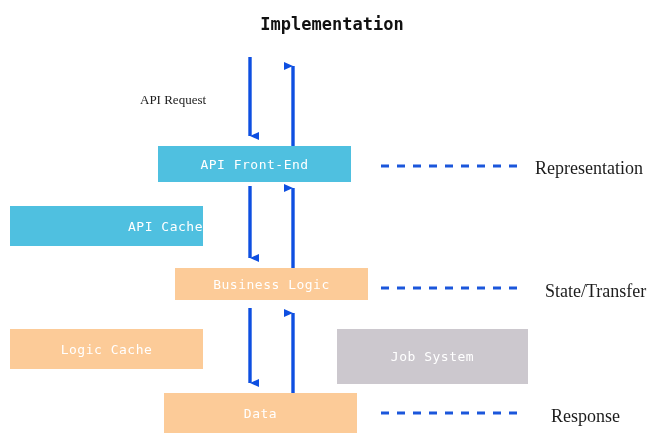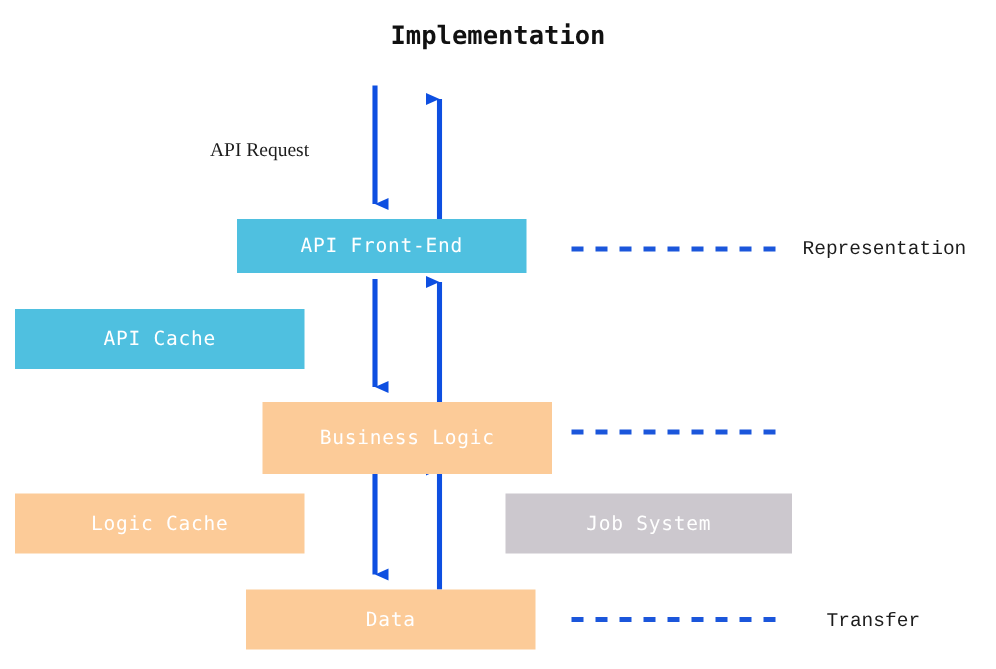--- a/index.html
+++ b/index.html
@@ -42,22 +42,22 @@
   }
   .edge-label {
     position: absolute;
     font-family: "DejaVu Sans Mono", "Liberation Mono", monospace;
     font-size: 13px;
     color: #1c1c1c;
     white-space: nowrap;
   }
   .side-label {
     position: absolute;
-    font-family: Liberation Mono, monospace;
-    font-size: 13px;
+    font-family: Liberation Serif, serif;
+    font-size: 18px;
     color: #1c1c1c;
     white-space: nowrap;
   }
   svg.overlay {
     position: absolute;
     left: 0;
     top: 0;
     width: 664px;
     height: 446px;
     pointer-events: none;
@@ -112,38 +112,39 @@
     </g>
     <g>
       <line x1="381" y1="413" x2="518" y2="413" stroke="#1B56DB" stroke-width="3.2" stroke-dasharray="8 8"></line>
     </g>
   </svg>
 
   <div class="box" style="left:158px; top:146px; width:193px; height:36px; background:#4FC0E0;">
     <span>API Front-End</span>
   </div>
 
-  <div class="box" style="left:10px; top:206px; width:193px; height:40px; background:#4FC0E0;">
+  <div class="box" style="left:10px; top:206px; width:193px; height:40px; background:#4FC0E0;justify-content:flex-end;">
     <span>API Cache</span>
   </div>
 
-  <div class="box" style="left:175px; top:268px; width:193px; height:48px; background:#FCCB98;">
+  <div class="box" style="left:175px; top:268px; width:193px; height:32px; background:#FCCB98;">
     <span>Business Logic</span>
   </div>
 
   <div class="box" style="left:10px; top:329px; width:193px; height:40px; background:#FCCB98;">
     <span>Logic Cache</span>
   </div>
 
-  <div class="box" style="left:337px; top:329px; width:191px; height:40px; background:#CCC8CE;">
+  <div class="box" style="left:337px; top:329px; width:191px; height:55px; background:#CCC8CE;">
     <span>Job System</span>
   </div>
 
   <div class="box" style="left:164px; top:393px; width:193px; height:40px; background:#FCCB98;">
     <span>Data</span>
   </div>
 
   <div class="edge-label" style="left:140px; top:92px;font-family:Liberation Serif, serif;">API Request</div>
 
   <div class="side-label" style="left:535px; top:158px;">Representation</div>
-  <div class="side-label" style="left:551px; top:406px;">Transfer</div>
+  <div class="side-label" style="left:545px; top:281px;">State/Transfer</div>
+  <div class="side-label" style="left:551px; top:406px;">Response</div>
 
 </div>
 
 </body></html>

